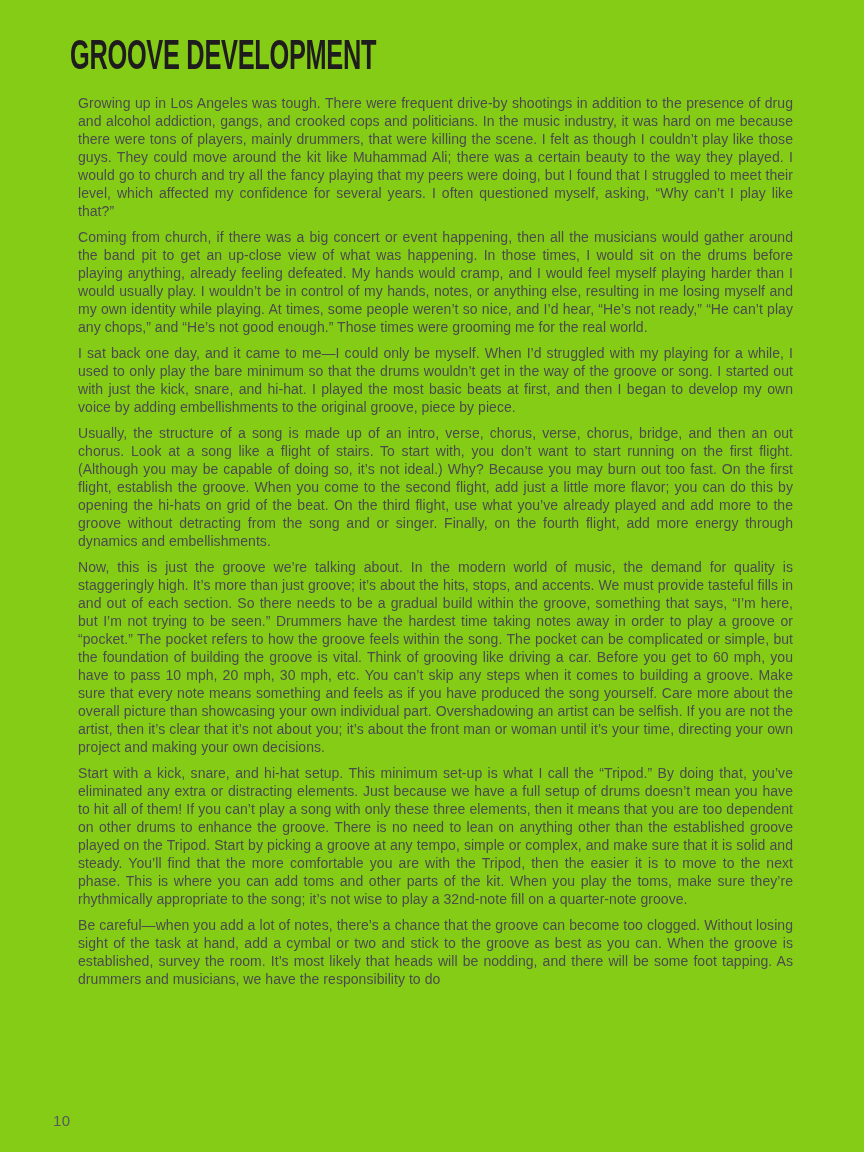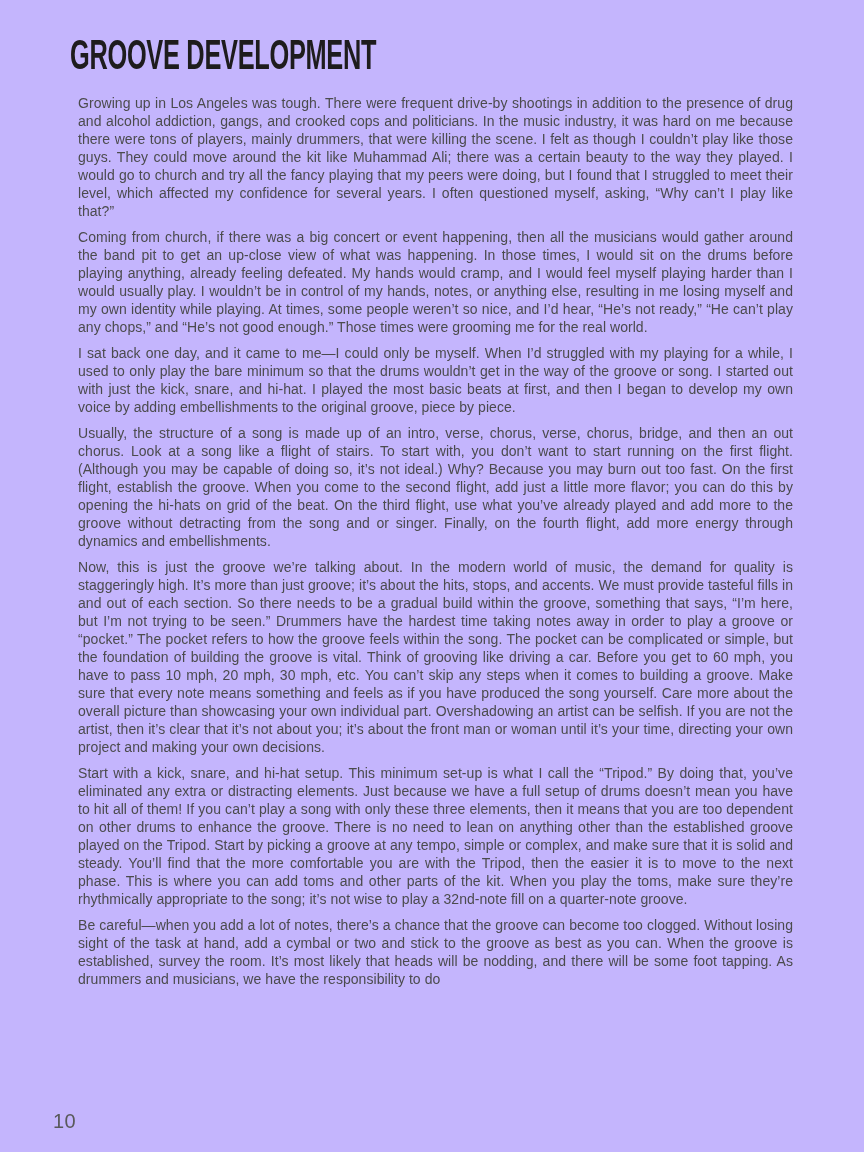--- a/index.html
+++ b/index.html
@@ -4,21 +4,21 @@
 <style>
   html, body {
     margin: 0;
     padding: 0;
     background: #ffffff;
   }
   .page {
     position: relative;
     width: 864px;
     height: 1152px;
-    background: #c4b5fd;
+    background: #84cc16;
     overflow: hidden;
     font-family: "Liberation Sans", sans-serif;
   }
   .content {
     position: absolute;
     left: 70px;
     top: 33px;
     width: 723px;
   }
   h1.title {
@@ -37,21 +37,21 @@
     font-size: 14px;
     line-height: 18px;
     color: #4b4b4d;
     text-align: justify;
     letter-spacing: 0.05px;
   }
   .page-number {
     position: absolute;
     left: 53px;
     top: 1112px;
-    font-size: 20px;
+    font-size: 15px;
     line-height: 18px;
     color: #59595b;
     letter-spacing: 0.5px;
   }
 </style>
 </head>
 <body>
 
 <div class="page">
   <div class="content">

